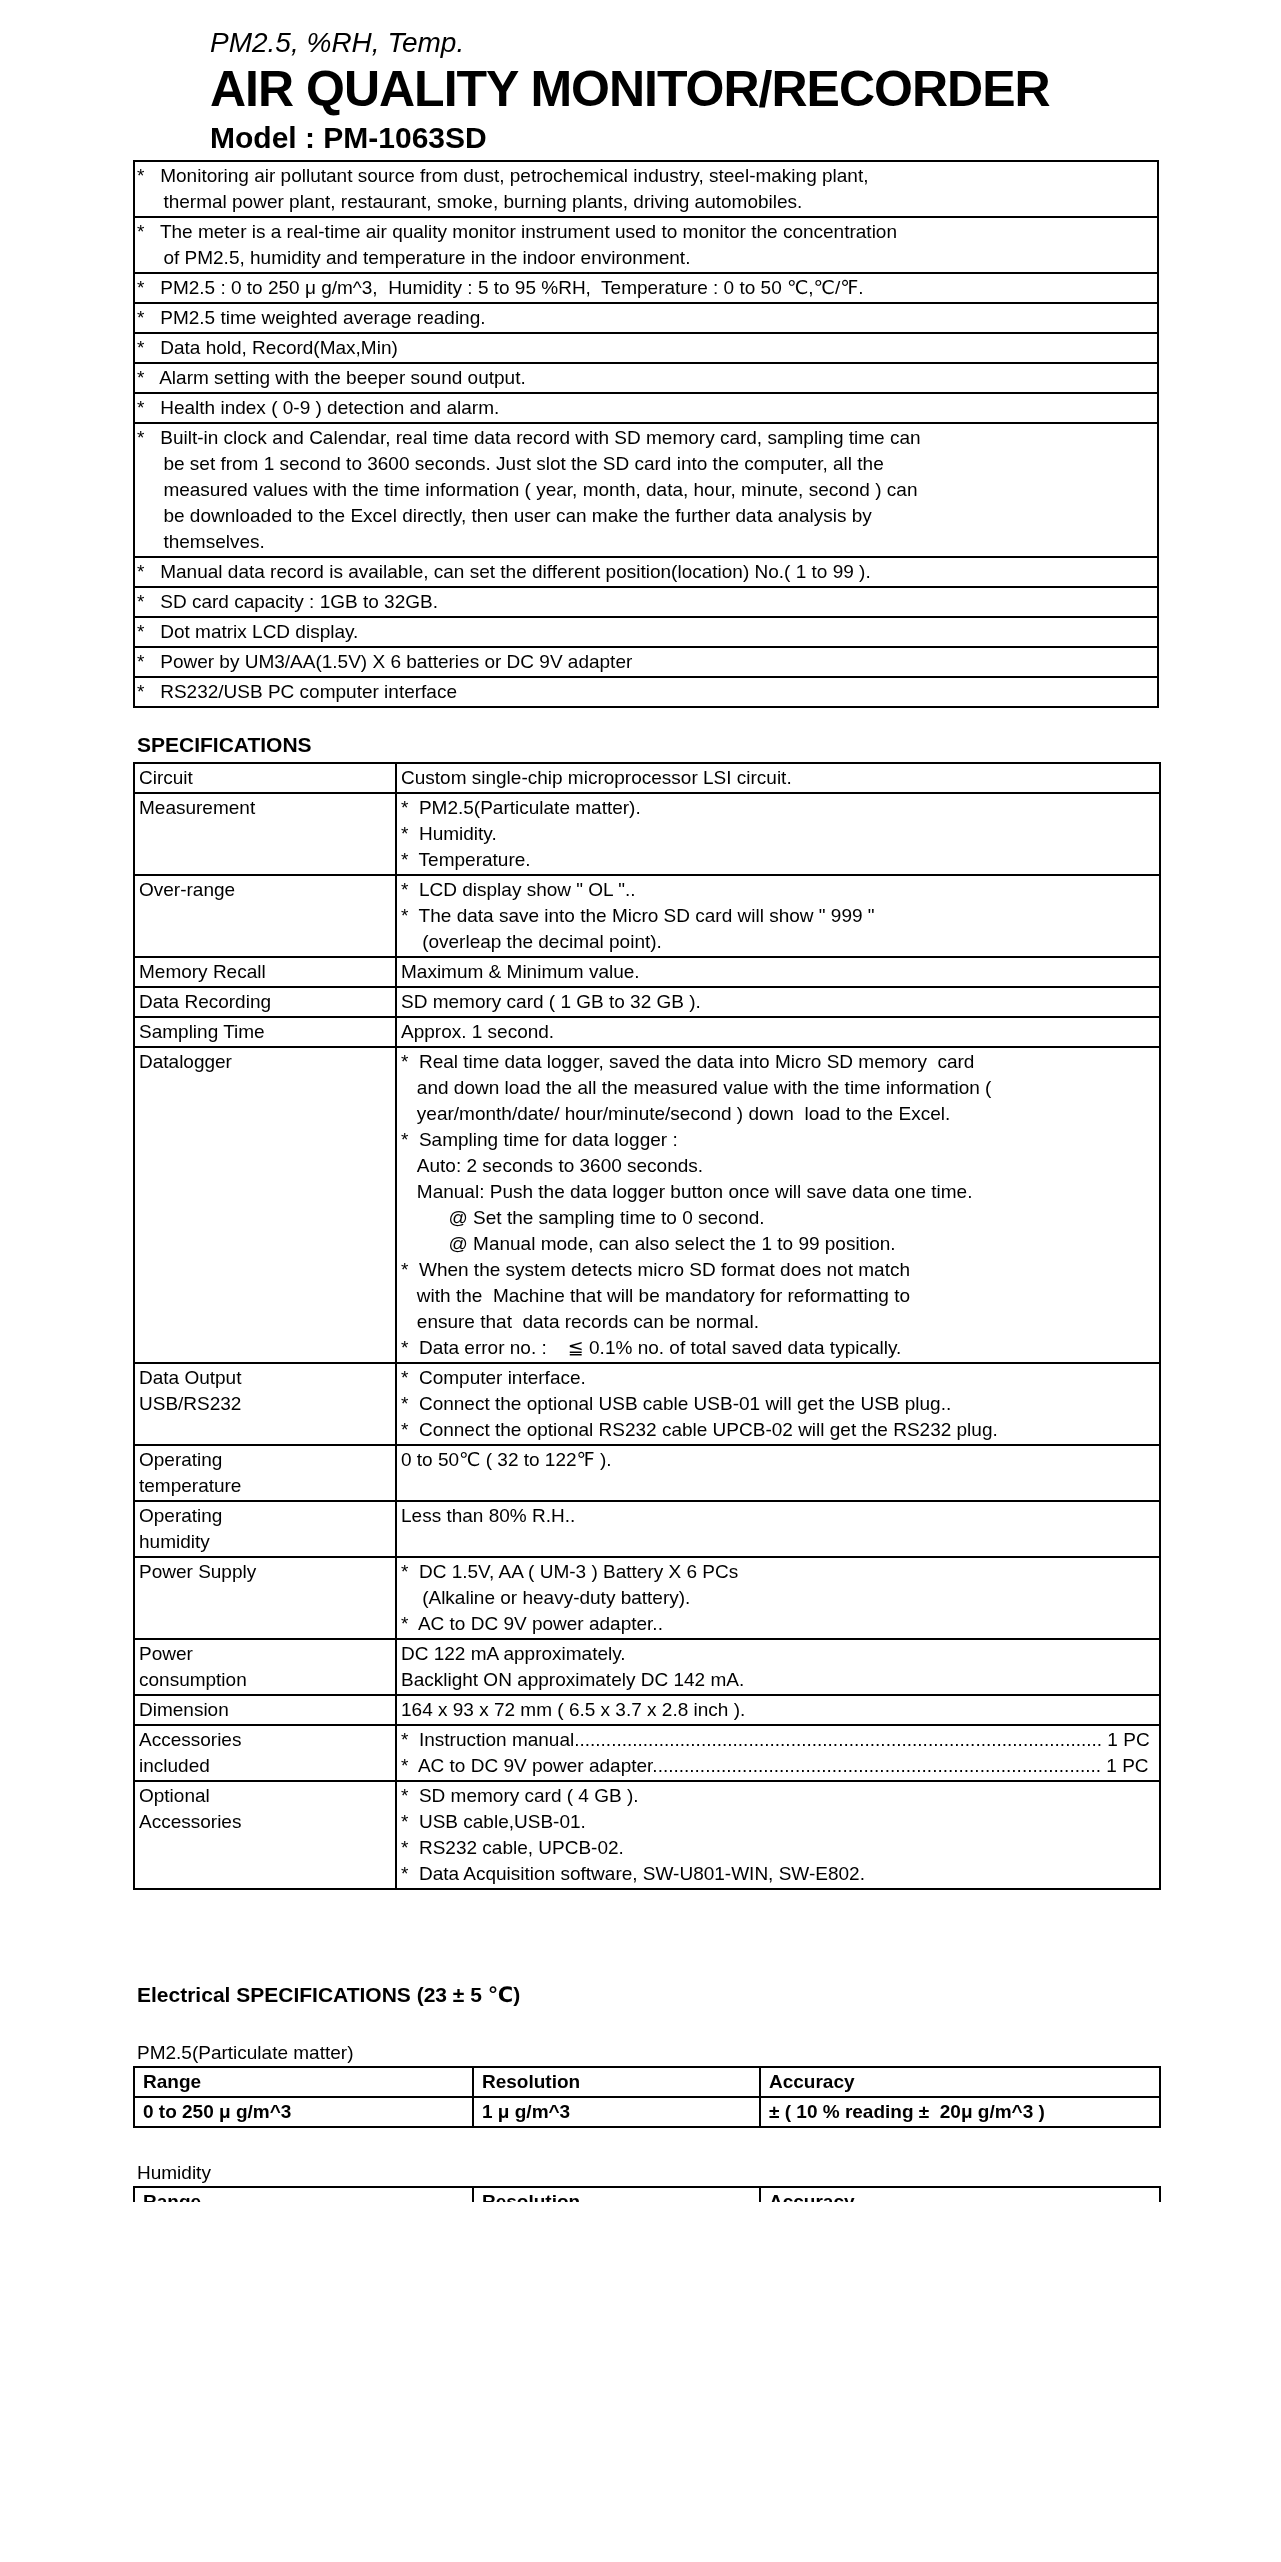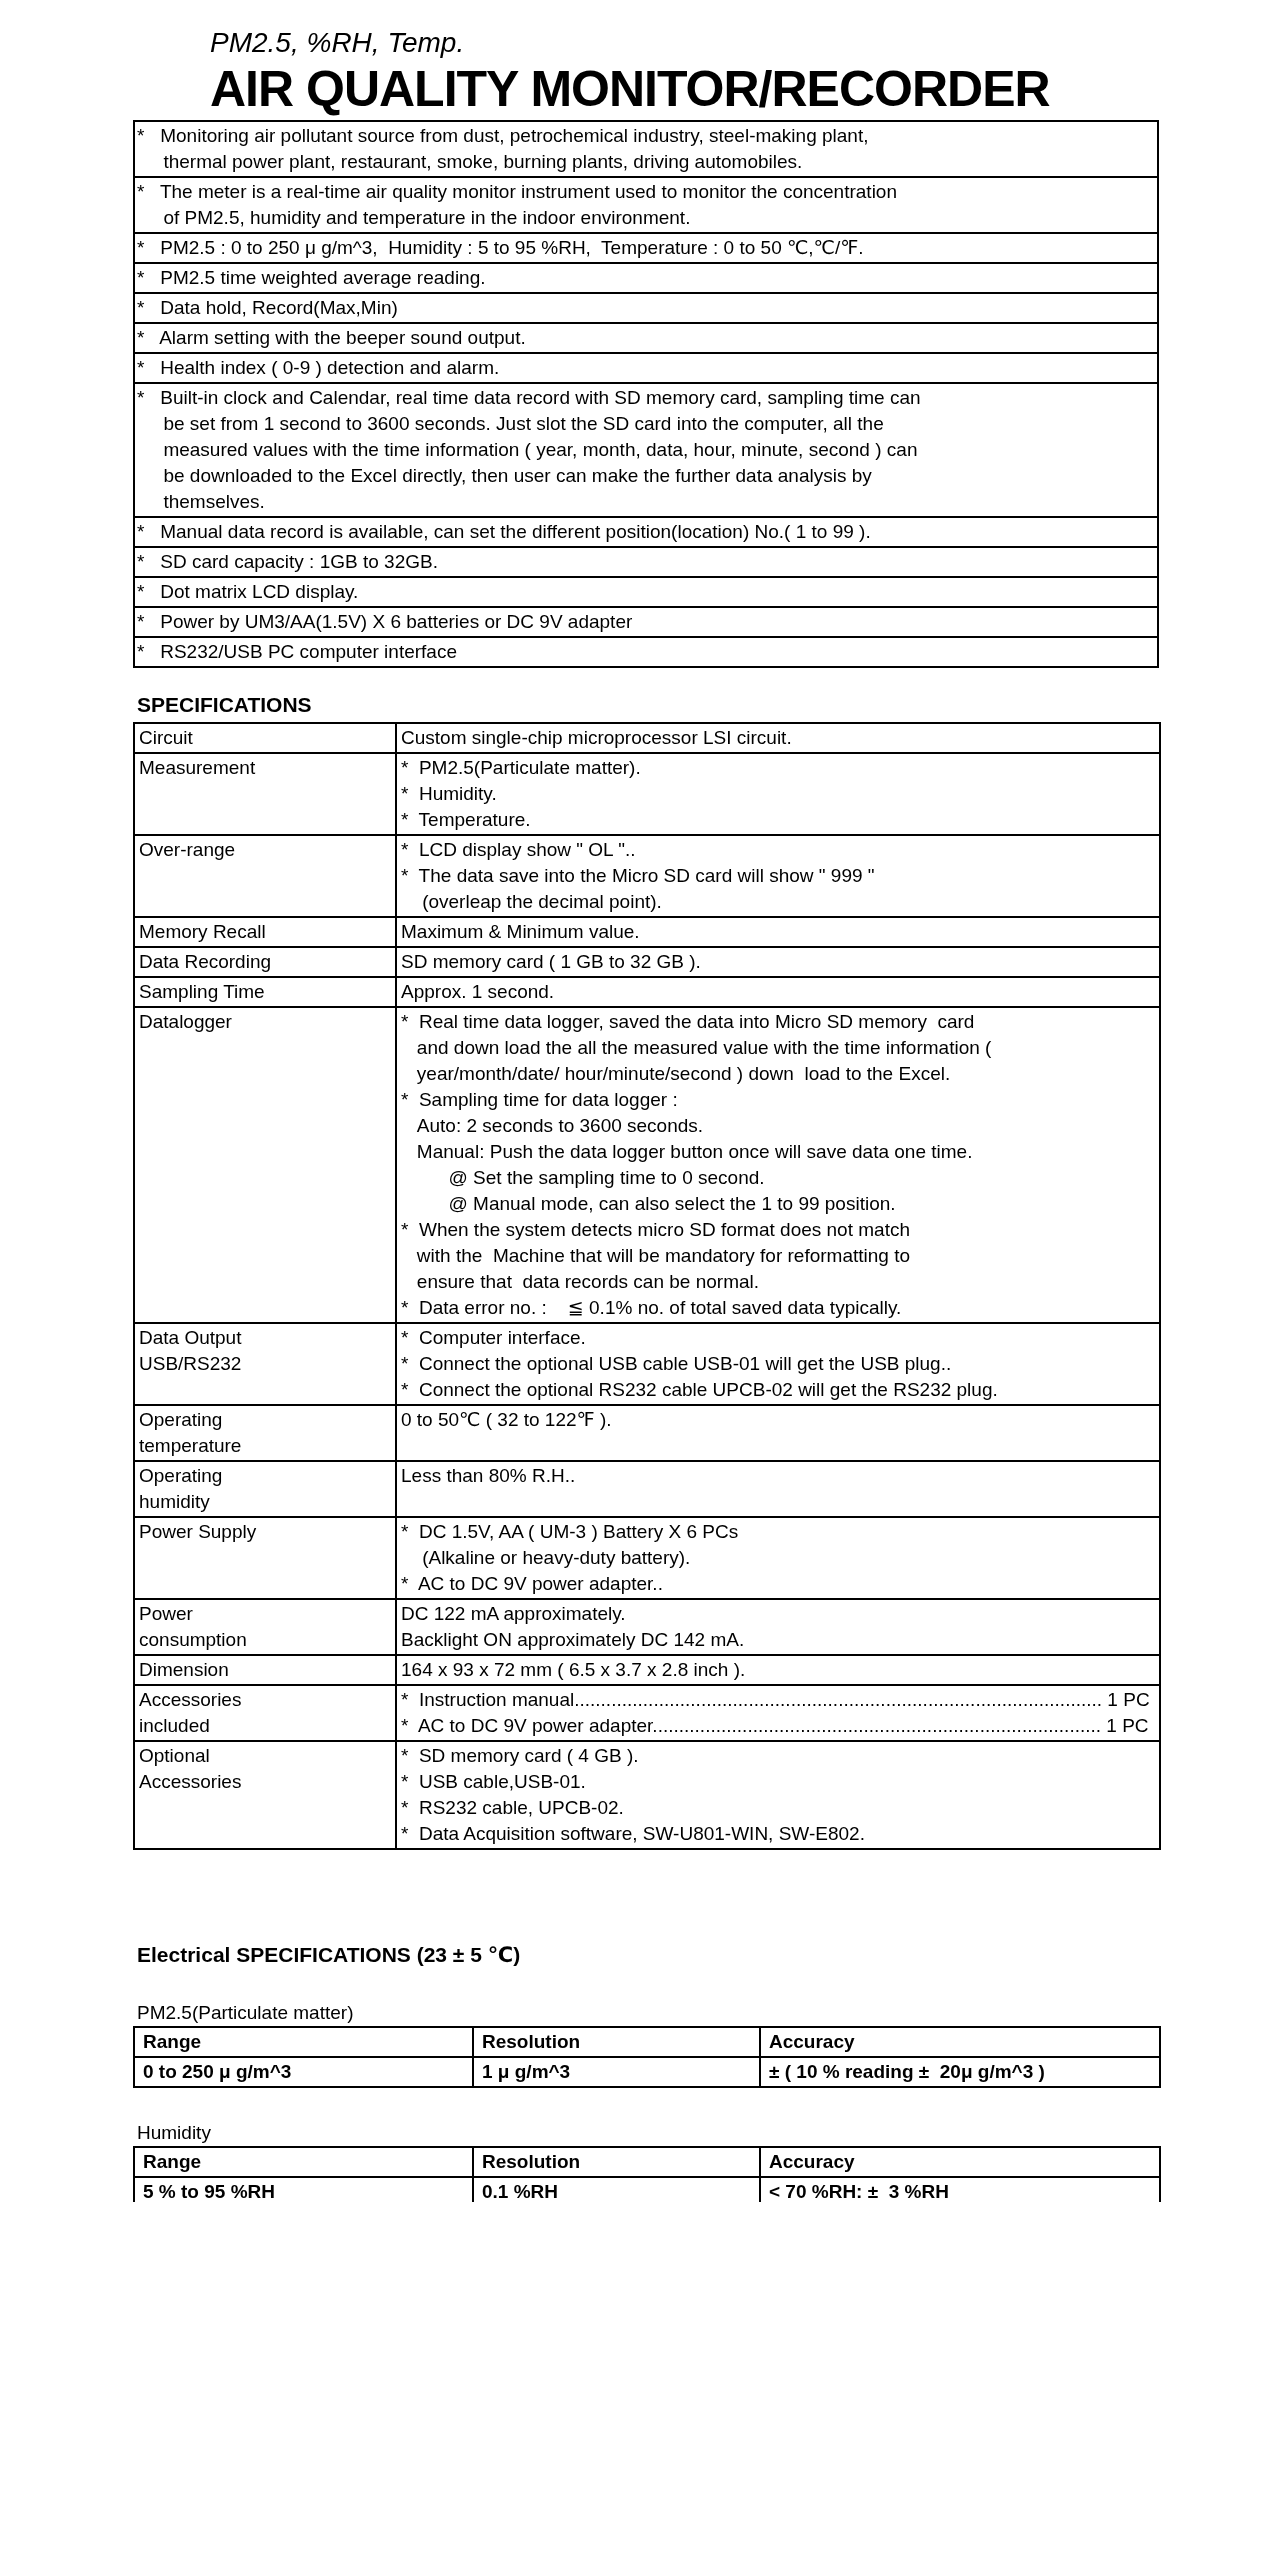--- a/index.html
+++ b/index.html
@@ -41,20 +41,21 @@
   .footer { margin-top:10px; width:1026px; display:flex; justify-content:space-between; line-height:26px; }
 </style>
 </head>
 <body>
 
 <div class="page">
   <div class="content">
 
     <div class="hdr-sub">PM2.5, %RH, Temp.</div>
     <div class="hdr-title">AIR QUALITY MONITOR/RECORDER</div>
+    <div class="hdr-model">Model : PM-1063SD</div>
 
 
     <table class="features-table">
       <tbody>
 
       <tr>
             <td>
               <div>
 
               <div class="line">*   Monitoring air pollutant source from dust, petrochemical industry, steel-making plant,</div>

